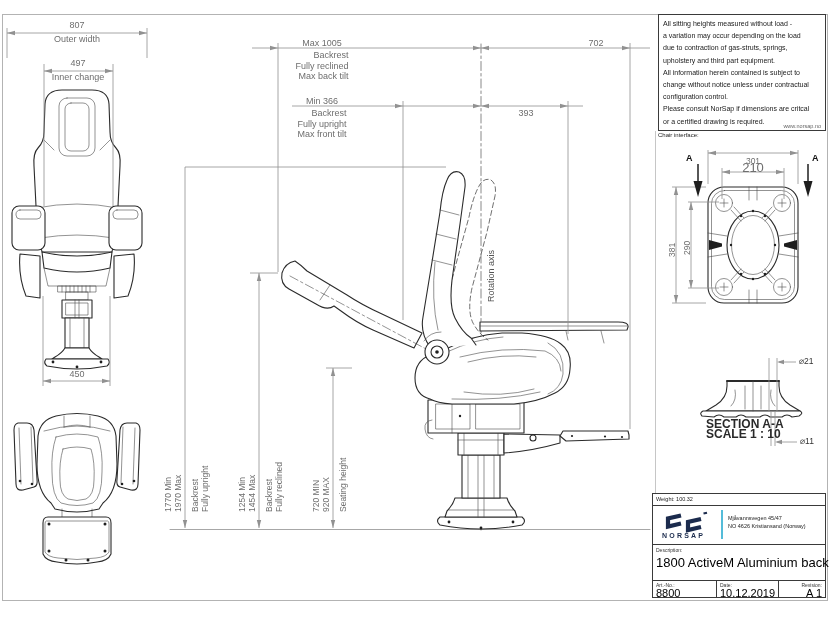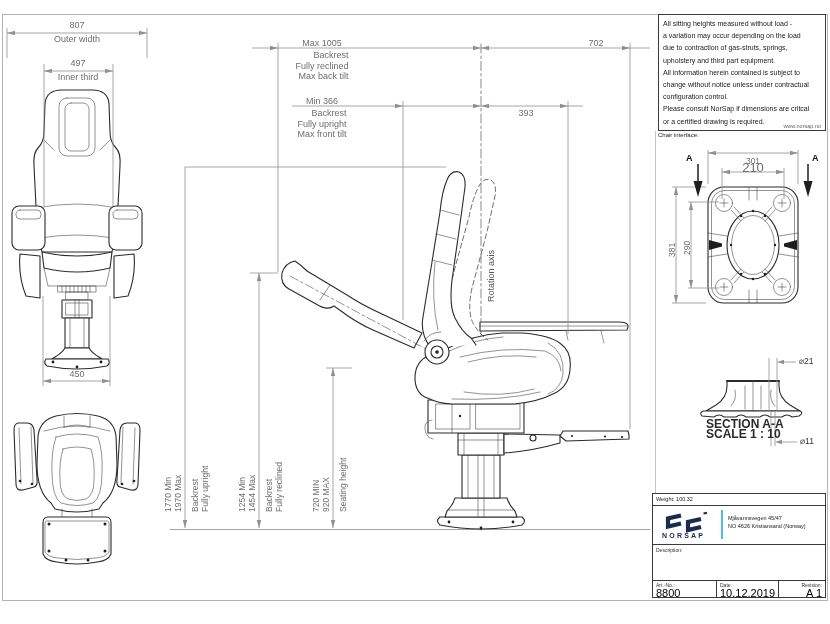--- a/index.html
+++ b/index.html
@@ -229,21 +229,21 @@
     <g class="dl">
       <path d="M769 358 L769 411 M777 358 L777 411 M771 411 L771 446 M775 411 L775 446 M779 362 L796 362 M777 442 L797 442"></path>
       <polygon class="dimf" points="777,362 784,359.8 784,364.2"></polygon>
       <polygon class="dimf" points="775,442 782,439.8 782,444.2"></polygon>
     </g>
   </svg>
 
   <div class="dimtxt ctr" style="left:77px;top:20px;">807</div>
   <div class="dimtxt ctr" style="left:77px;top:34px;">Outer width</div>
   <div class="dimtxt ctr" style="left:78px;top:58px;">497</div>
-  <div class="dimtxt ctr" style="left:78px;top:72px;">Inner third</div>
+  <div class="dimtxt ctr" style="left:78px;top:72px;">Inner change</div>
   <div class="dimtxt ctr" style="left:77px;top:369px;">450</div>
 
   <div class="dimtxt ctr" style="left:322px;top:38px;">Max 1005</div>
   <div class="dimtxt ctr" style="left:322px;top:50px;">
     <div>Backrest</div>
     <div>Fully reclined</div>
     <div>Max back tilt</div>
   </div>
   <div class="dimtxt ctr" style="left:322px;top:96px;">Min 366</div>
   <div class="dimtxt ctr" style="left:322px;top:108px;">
@@ -310,20 +310,21 @@
       </svg>
       <div class="brand">NORSAP</div>
       <div class="divider"></div>
       <div class="addr">
         <div>Mjåvannsvegen 45/47</div>
         <div>NO 4626  Kristiansand (Norway)</div>
       </div>
     </div>
     <div id="tb-desc" class="tb-row">
       <div class="lab-small" style="padding:2px 0 0 3px;">Description:</div>
+      <div id="desc-val">1800 ActiveM Aluminium back</div>
     </div>
     <div id="tb-bottom" class="tb-row">
       <div class="cell" style="width:63px;">
         <div class="lab">Art.-No.:</div>
         <div class="val">8800</div>
       </div>
       <div class="cell" style="width:62px;border-left:1px solid #3a3a3a;">
         <div class="lab">Date:</div>
         <div class="val">10.12.2019</div>
       </div>

